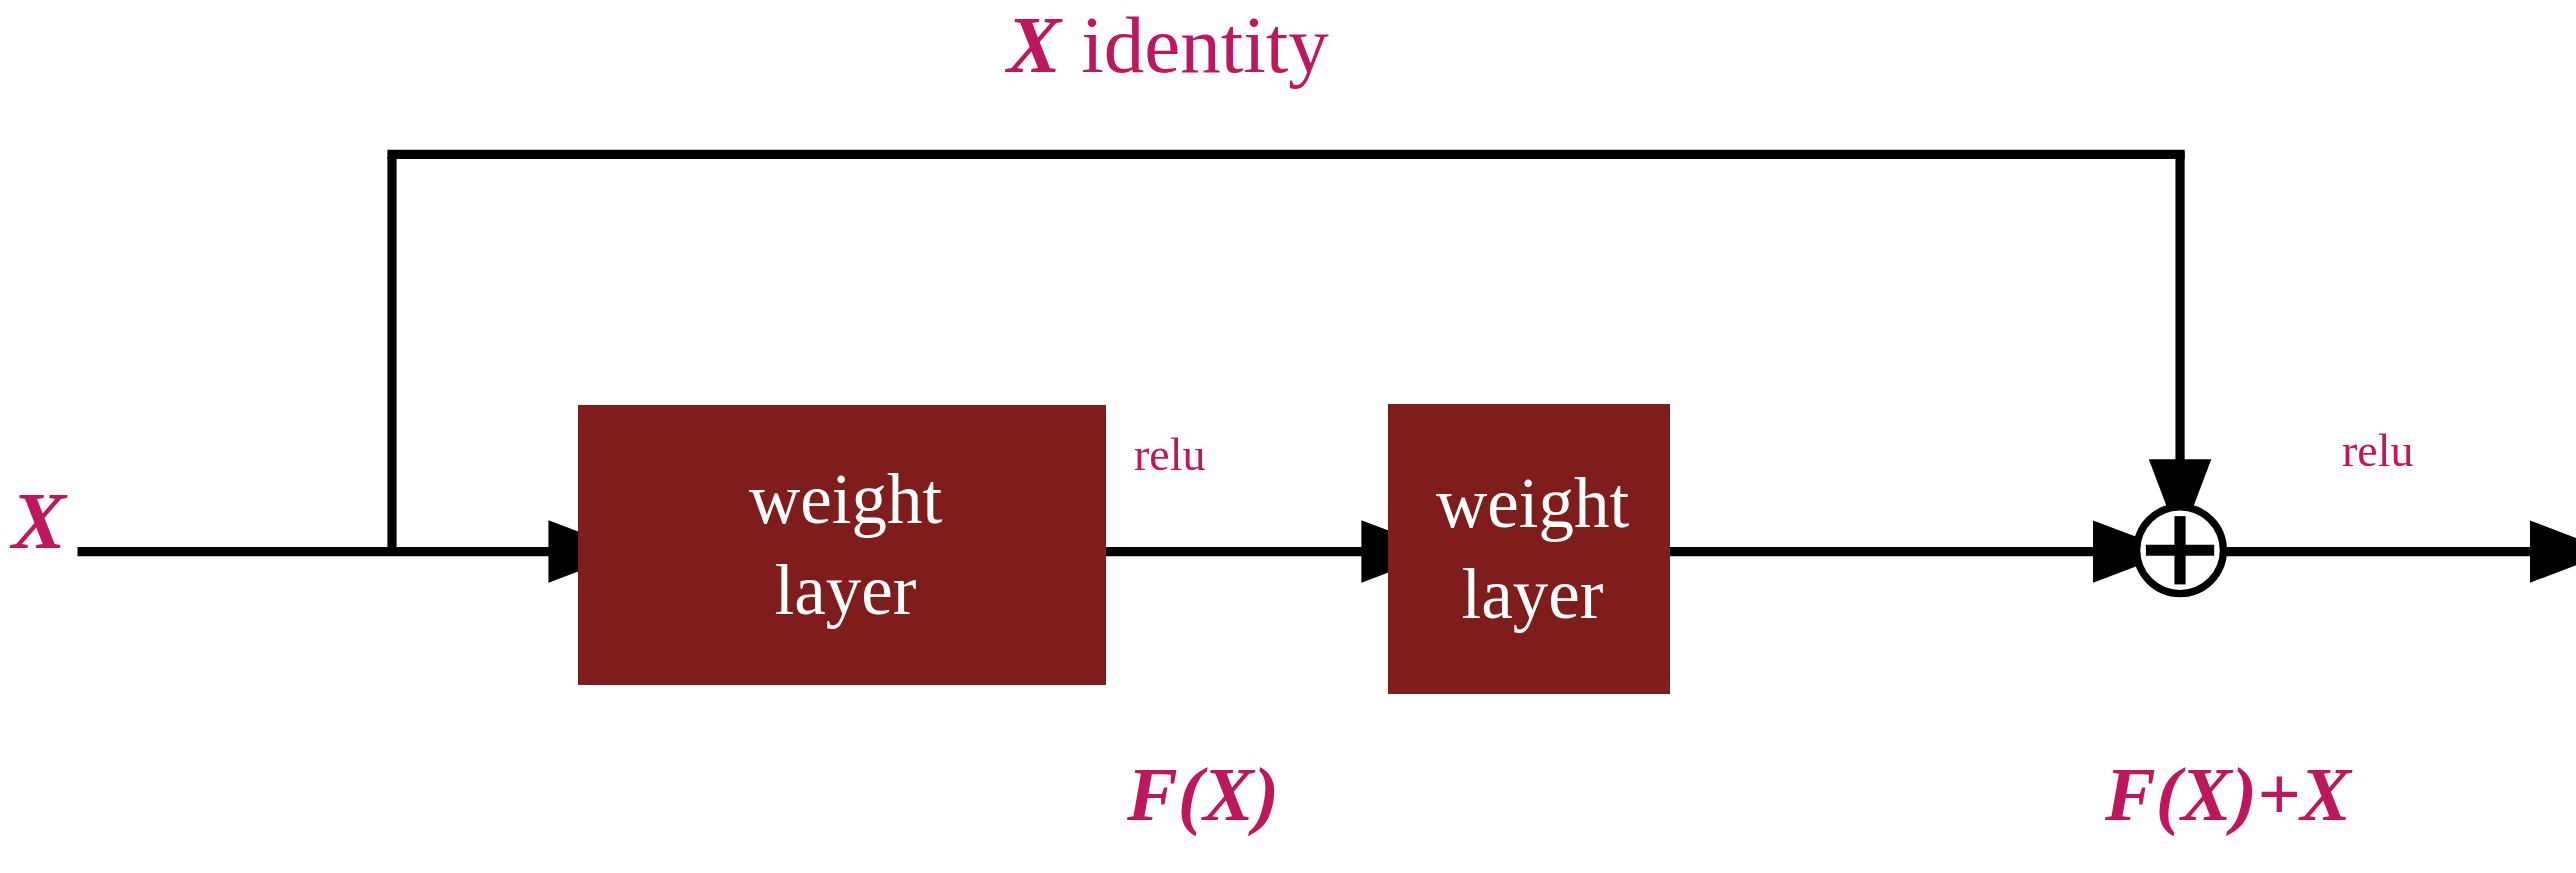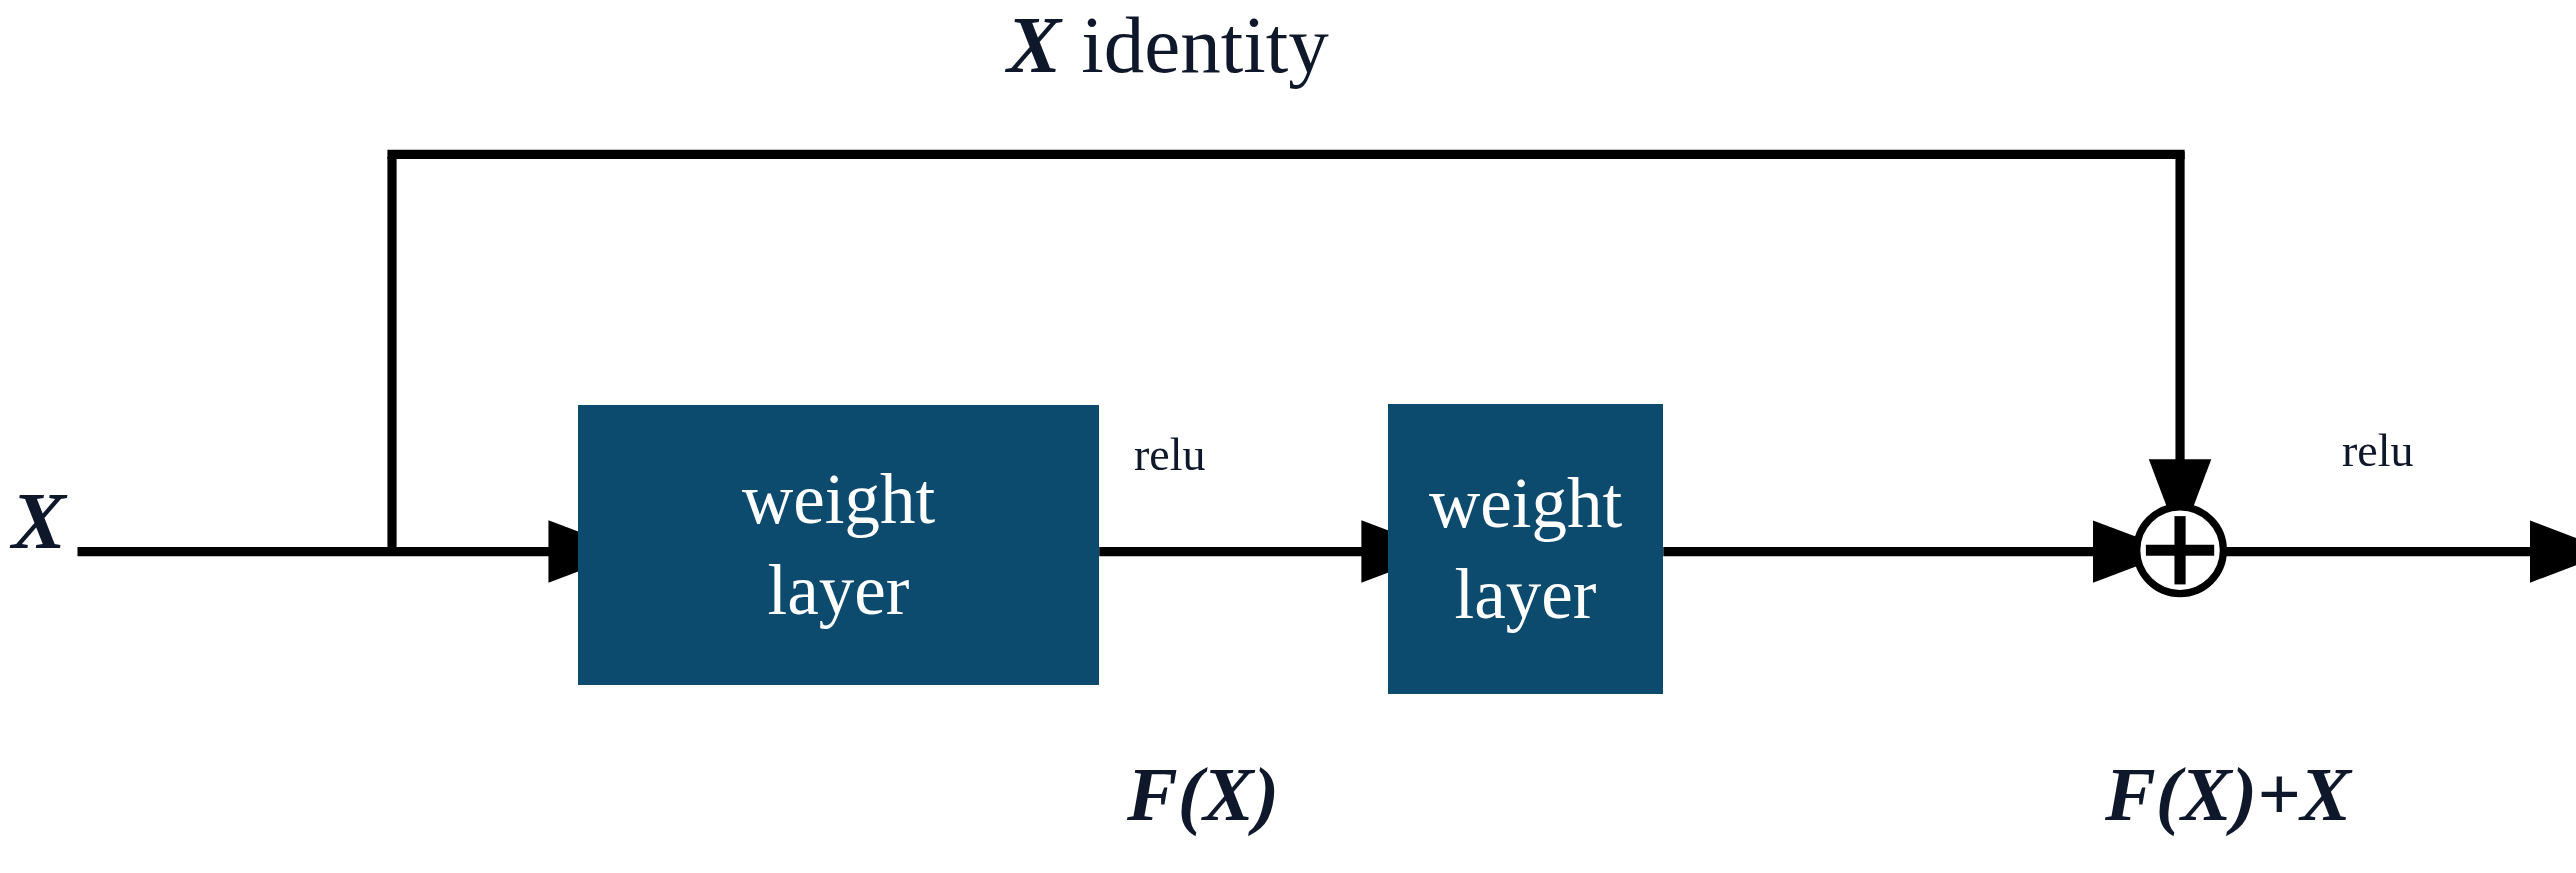--- a/index.html
+++ b/index.html
@@ -21,21 +21,21 @@
   #diagram-svg {
     position: absolute;
     left: 0;
     top: 0;
     width: 2576px;
     height: 874px;
   }
   .lbl {
     position: absolute;
     white-space: nowrap;
-    color: #0f172a;
+    color: #be185d;
     line-height: 1;
   }
   
   #skip-label {
     left: 1007px;
     top: 5.3px;
     font-size: 81px;
   }
   #skip-label .var {
     font-weight: bold;
@@ -77,28 +77,29 @@
     left: 1127px;
     top: 756px;
   }
   #fxx-label {
     left: 2105px;
     top: 756px;
   }
   
   .weight-box {
     position: absolute;
-    background: #0c4a6e;
+    background: #7f1d1d;
     display: flex;
     flex-direction: column;
     align-items: center;
     justify-content: center;
     color: #ffffff;
     font-size: 71px;
     line-height: 1.28;
+    padding-left: 7px;
   }
   #weight-box-1 {
     left: 578px;
     top: 405px;
     width: 521px;
     height: 280px;
   }
   #weight-box-2 {
     left: 1388px;
     top: 404px;

